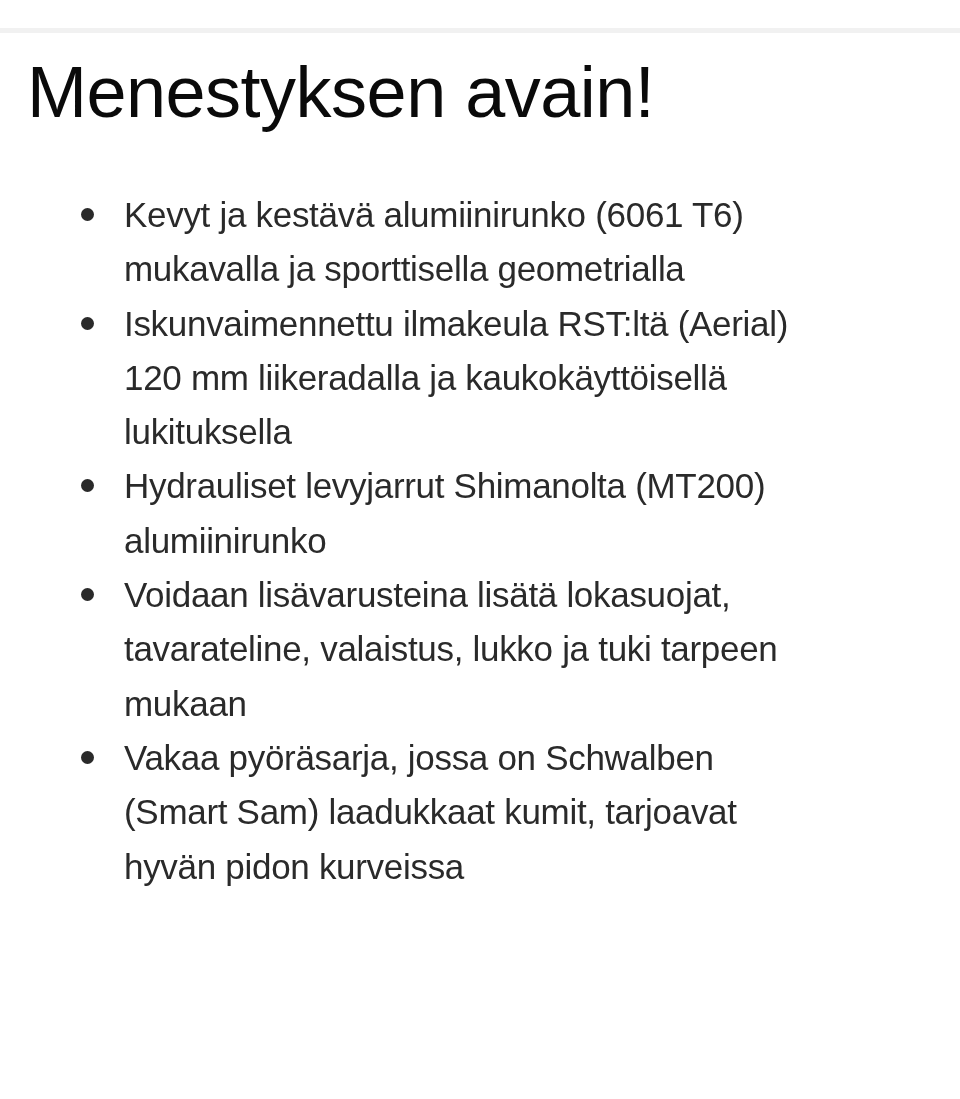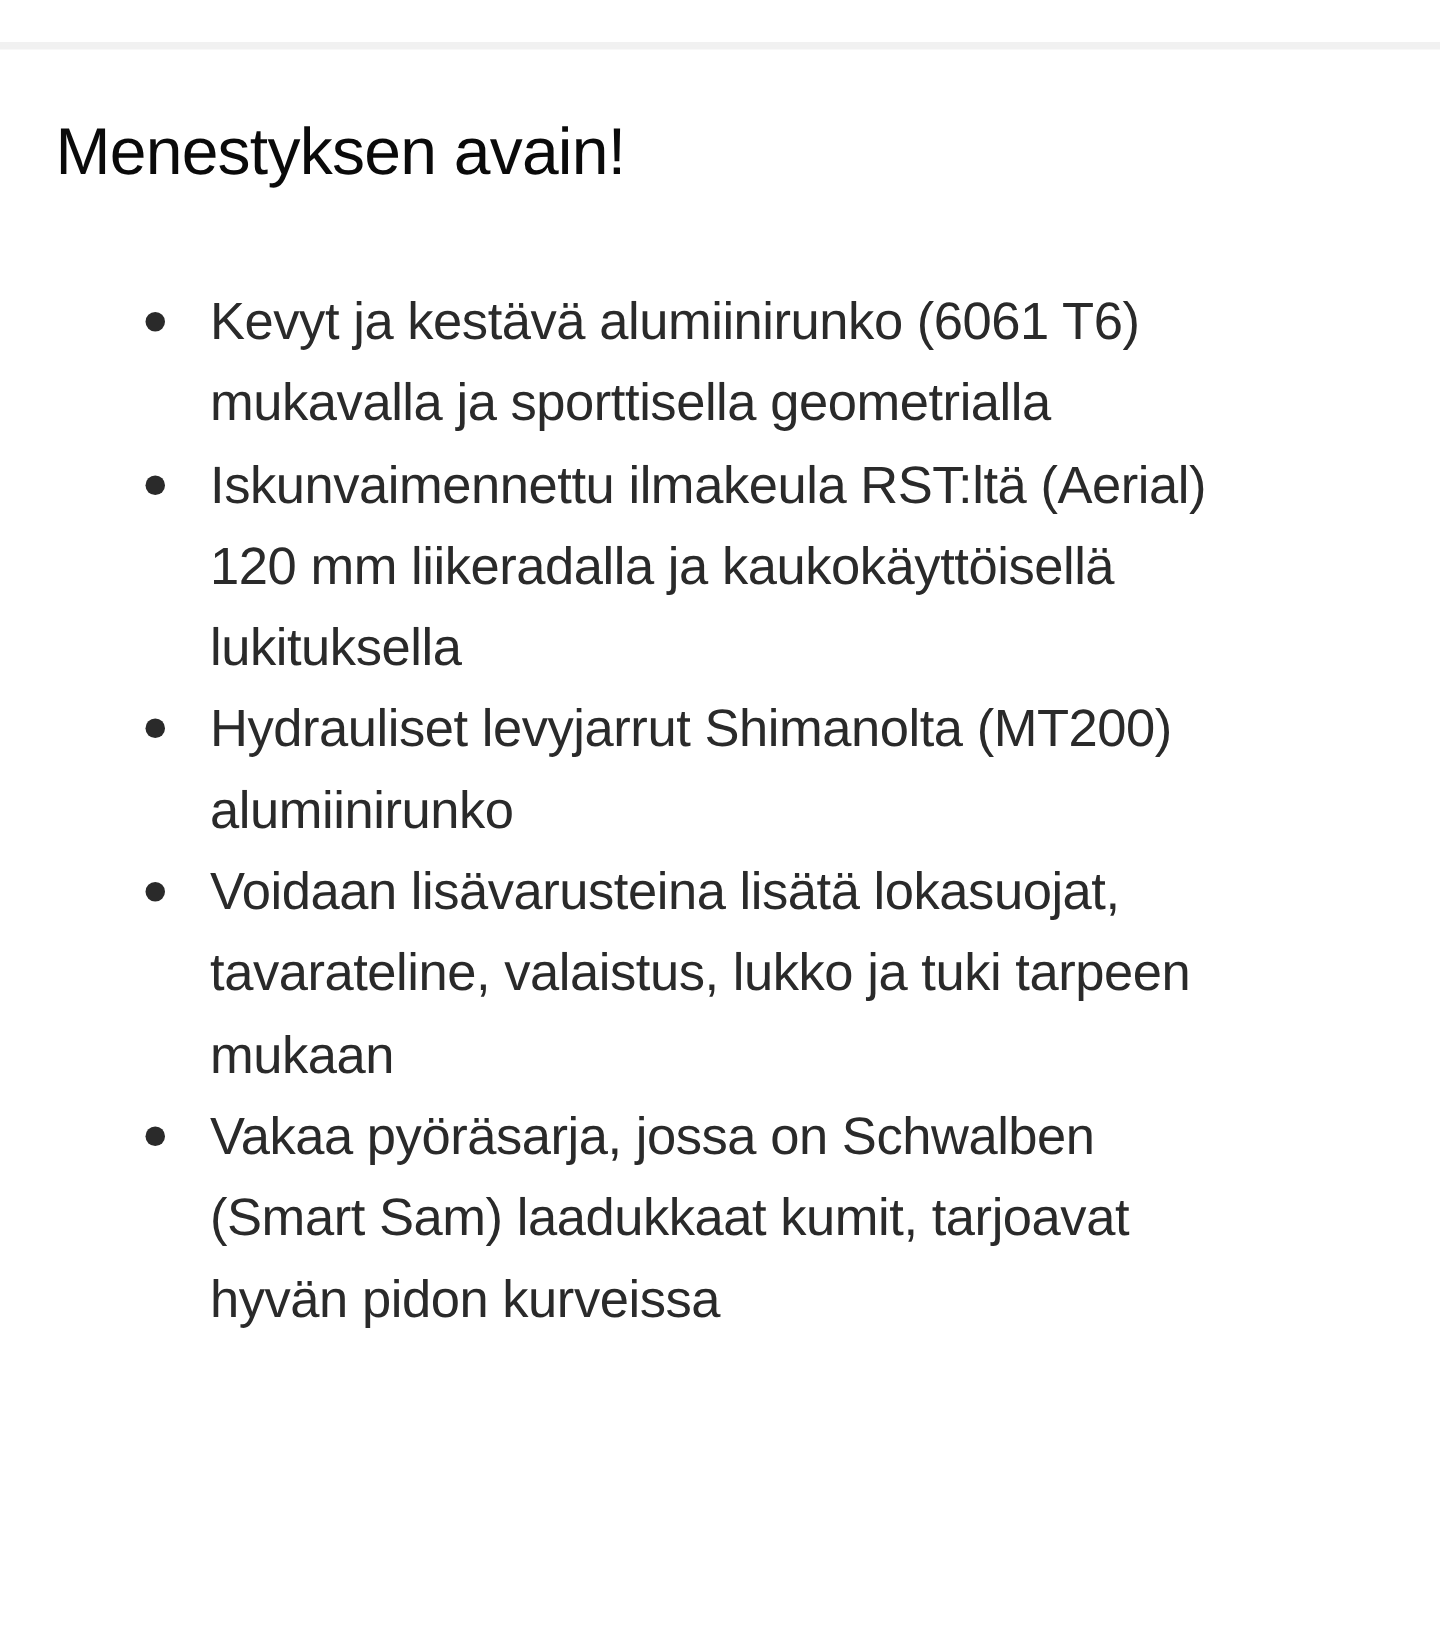--- a/index.html
+++ b/index.html
@@ -19,31 +19,31 @@
       left: 0;
       top: 28px;
       width: 960px;
       height: 5px;
       background: #f1f1f1;
     }
     .page-title {
       position: absolute;
       left: 27px;
       top: 52px;
-      margin: 10px;
-      font-size: 44px;
+      margin: 0;
+      font-size: 72px;
       font-weight: 400;
       letter-spacing: -0.5px;
       color: #0a0a0a;
       line-height: 80px;
       white-space: nowrap;
     }
     .feature-list {
       position: absolute;
-      left: 16px;
+      left: 0;
       top: 188px;
       margin: 0;
       padding: 0;
       list-style: none;
       width: 868px;
     }
     .feature-item {
       position: relative;
       padding-left: 124px;
       padding-right: 30px;

